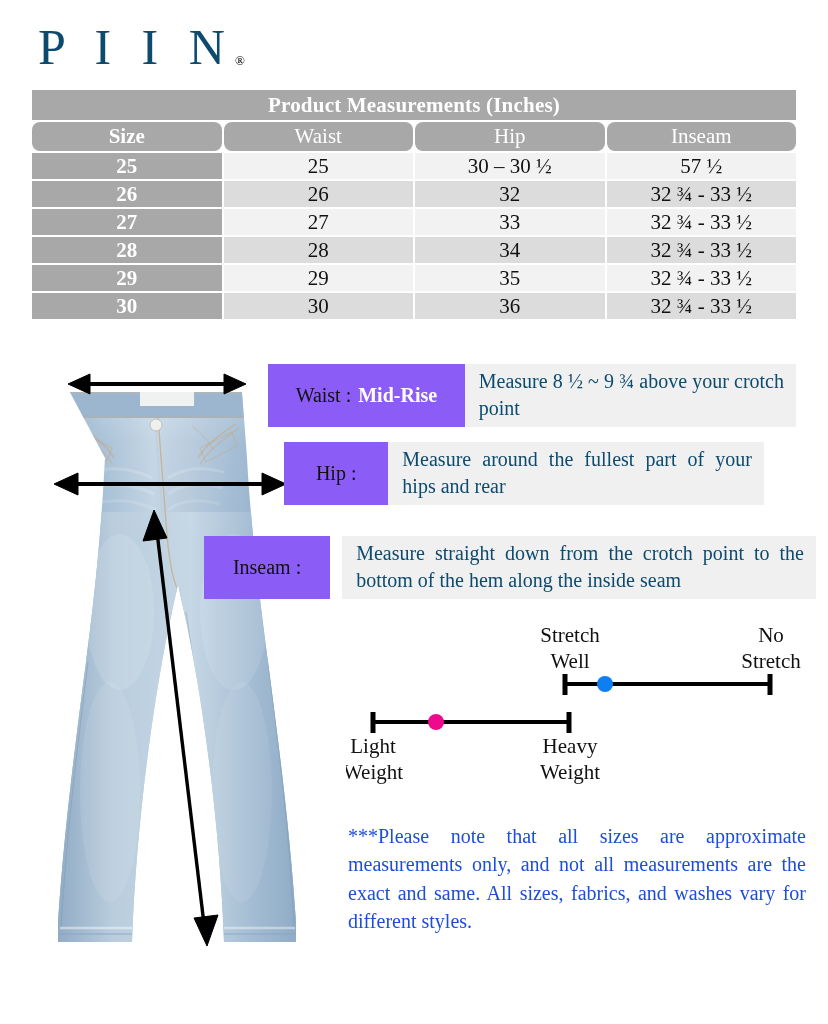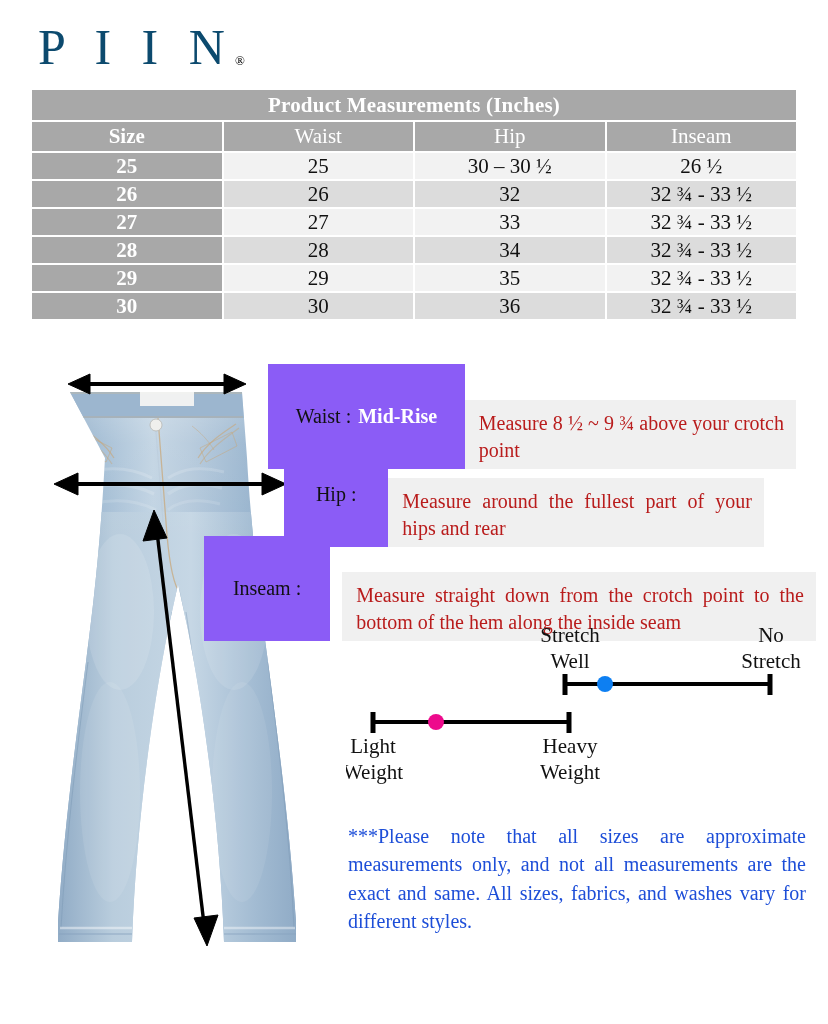--- a/index.html
+++ b/index.html
@@ -65,20 +65,21 @@
     font-weight: bold;
     font-size: 24px;
     height: 30px !important;
     letter-spacing: .2px;
   }
   .hdr-cell {
     background: #a8a8a8;
     color: #ffffff;
     font-size: 22px;
     height: 29px !important;
+    border-radius: 8px;
   }
   .hdr-size {
     font-weight: bold;
   }
   .size-cell {
     background: #a8a8a8;
     color: #ffffff;
     font-weight: bold;
   }
   .row-a td.data-cell { background: #f2f2f2; }
@@ -113,27 +114,26 @@
   }
   .instr-label .rise {
     color: #ffffff;
     font-weight: bold;
     margin-left: 7px;
   }
   .instr-body {
     background: #f0f0f0;
     font-size: 20px;
     line-height: 1.33;
-    padding: 10px 12px 6px 14px;
+    padding: 4px 12px 6px 14px;
     text-align: justify;
     text-justify: inter-word;
     display: flex;
     align-items: center;
-    color: #b91c1c;
-    margin-top: 36px;
+    color: #0c4a6e;
   }
 
   #instr-waist  { left: 268px; top: 364px; width: 528px; }
   #instr-waist .instr-label { width: 188px; justify-content: center; }
   #instr-waist .instr-body  { width: 340px; }
 
   #instr-hip    { left: 284px; top: 442px; width: 480px; }
   #instr-hip .instr-label { width: 86px; }
   #instr-hip .instr-body  { width: 394px; }
 
@@ -181,21 +181,21 @@
         <td class="hdr-cell hdr-size" style="width:170px">Size</td>
         <td class="hdr-cell" style="width:196px">Waist</td>
         <td class="hdr-cell" style="width:206px">Hip</td>
         <td class="hdr-cell">Inseam</td>
       </tr>
 
       <tr class="row-a">
         <td class="size-cell">25</td>
         <td class="data-cell">25</td>
         <td class="data-cell">30 – 30 ½</td>
-        <td class="data-cell">26 ½</td>
+        <td class="data-cell">57 ½</td>
       </tr>
       <tr class="row-b">
         <td class="size-cell">26</td>
         <td class="data-cell">26</td>
         <td class="data-cell">32</td>
         <td class="data-cell">32 ¾ - 33 ½</td>
       </tr>
       <tr class="row-a">
         <td class="size-cell">27</td>
         <td class="data-cell">27</td>

